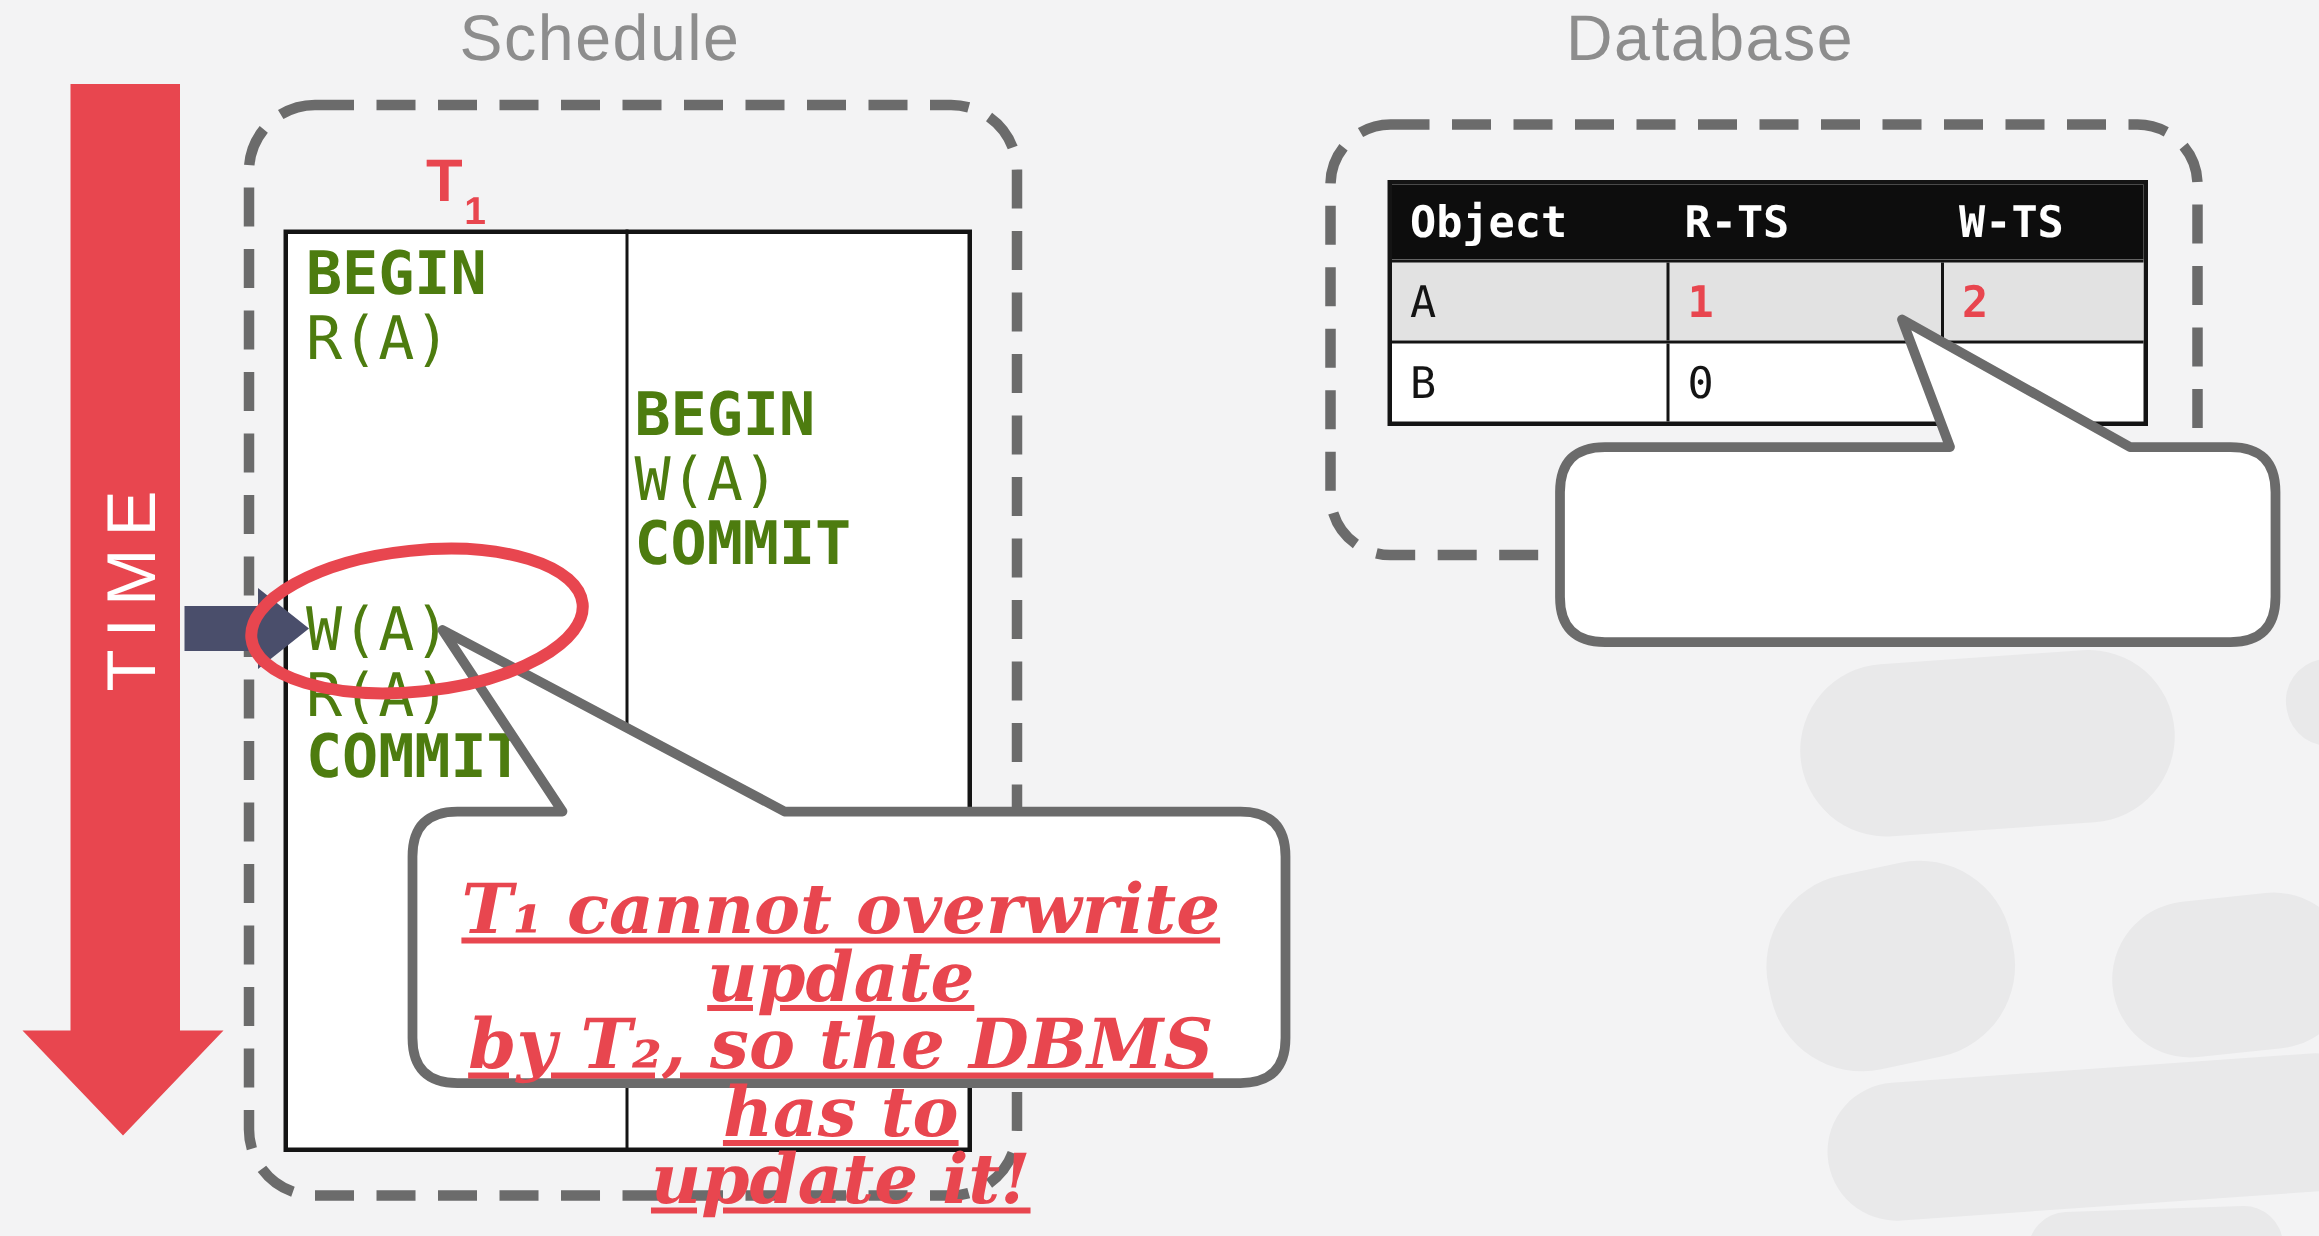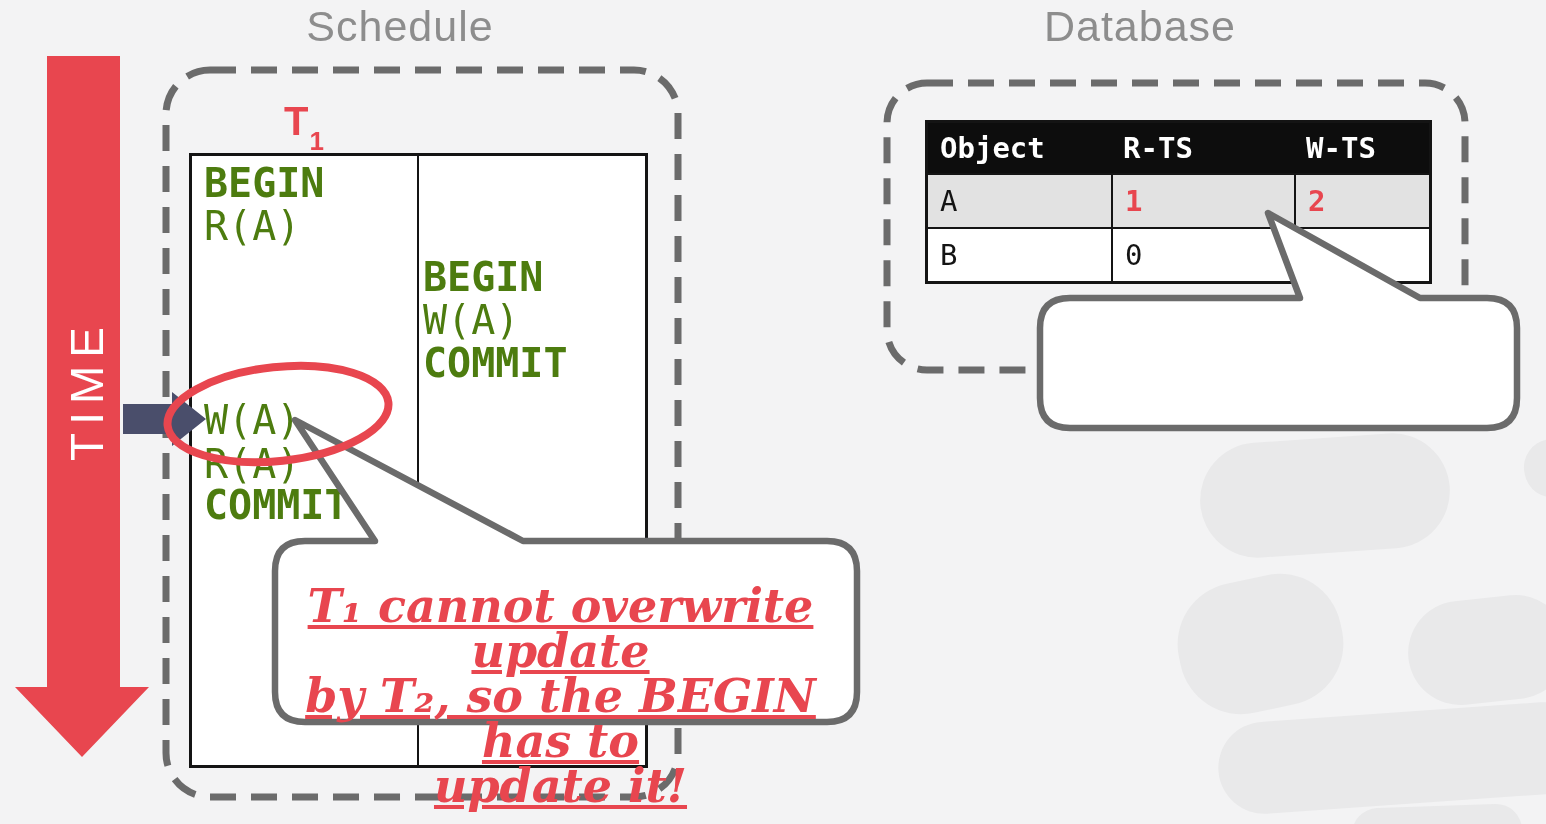--- a/index.html
+++ b/index.html
@@ -113,17 +113,17 @@
     <path d="M47,56 H120 V687 H149 L82,757 L15,687 H47 Z" fill="#e8464f"></path>
     <text transform="translate(87,390) rotate(-90)" text-anchor="middle" dominant-baseline="central" font-size="46" letter-spacing="8" font-weight="300" fill="#ffffff" font-family="&quot;Liberation Sans&quot;, sans-serif">TIME</text>
     <path d="M123,404 H172 V392 L206,419 L172,446 V434 H123 Z" fill="#4a4e6b"></path>
     <path d="M305,541 H375 L295,420 L523,541 H827 Q857,541 857,571 V692 Q857,722 827,722 H305 Q275,722 275,692 V571 Q275,541 305,541 Z" fill="#ffffff" stroke="#6b6b6b" stroke-width="6.5" stroke-linejoin="round"></path>
     <path d="M1070,298 H1300 L1268,213 L1420,298 H1487 Q1517,298 1517,328 V398 Q1517,428 1487,428 H1070 Q1040,428 1040,398 V328 Q1040,298 1070,298 Z" fill="#ffffff" stroke="#6b6b6b" stroke-width="6.5" stroke-linejoin="round"></path>
     <ellipse cx="278" cy="414" rx="111" ry="47" transform="rotate(-6 278 414)" fill="none" stroke="#e8464f" stroke-width="8"></ellipse>
   </svg>
 
   <div class="callout-text" id="abort-text">
     <div>T₁ cannot overwrite update</div>
-    <div>by T₂, so the BEGIN has to</div>
+    <div>by T₂, so the DBMS has to</div>
     <div>update it!</div>
   </div>
 
 </div>
 
 </body></html>

